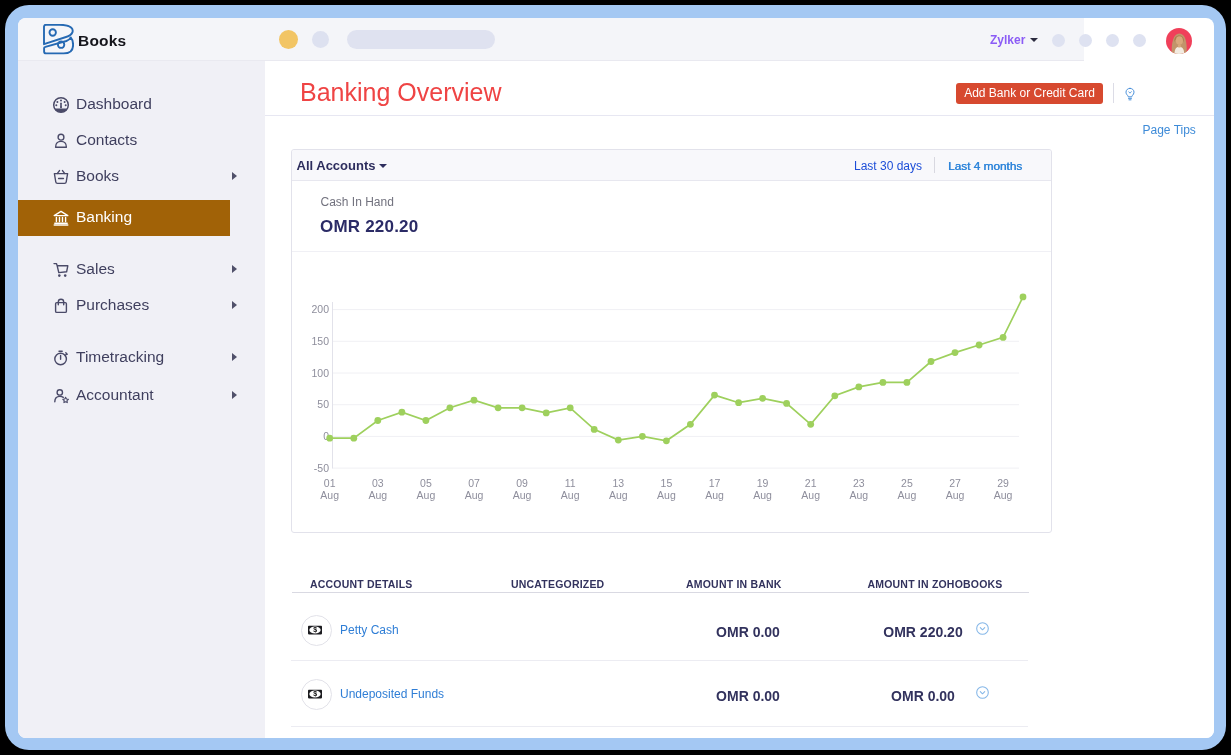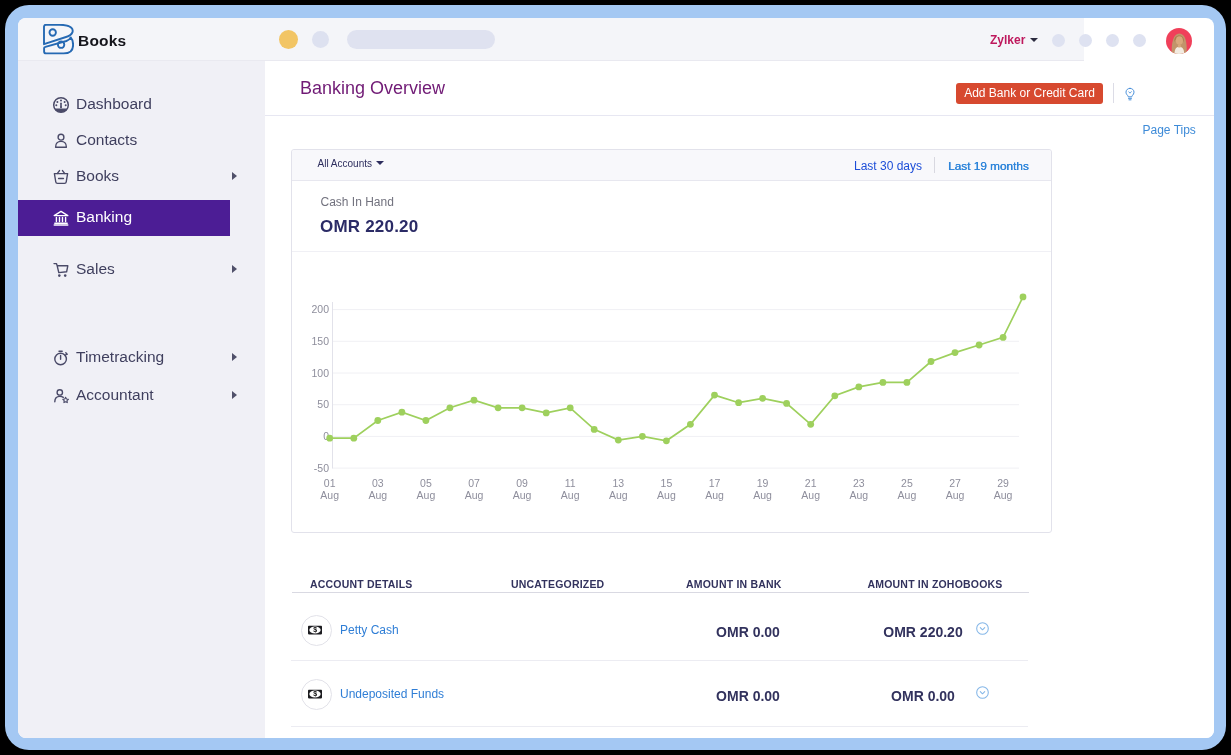--- a/index.html
+++ b/index.html
@@ -3,40 +3,40 @@
 <style>
 * { margin:0; padding:0; box-sizing:border-box; }
 html,body { width:1231px; height:755px; background:#000; font-family:"Liberation Sans",sans-serif; overflow:hidden; }
 #frame { position:absolute; left:5px; top:5px; width:1221px; height:745px; background:#a4c8f3; border-radius:24px; }
 #app { position:absolute; left:13px; top:13px; width:1196px; height:720px; background:#fff; border-radius:8px; overflow:hidden; }
 #topbar { position:absolute; left:0; top:0; width:1066px; height:43px; background:#f4f5f9; border-bottom:1px solid #e9e9f0; }
 #logo { position:absolute; left:25px; top:6px; }
 #brand { position:absolute; left:60px; top:14px; font-size:15.5px; font-weight:700; color:#15151c; letter-spacing:0.2px; }
 .dot { position:absolute; border-radius:50%; }
 #search { position:absolute; left:329px; top:12px; width:148px; height:19px; border-radius:9.5px; background:#dfe2f0; }
-#zylker { position:absolute; left:972px; top:15px; font-size:12px; font-weight:700; color:#be185d; }
+#zylker { position:absolute; left:972px; top:15px; font-size:12px; font-weight:700; color:#8b5cf6; }
 #zylker:after { content:""; display:inline-block; margin-left:5px; vertical-align:2.5px; border-left:4px solid transparent; border-right:4px solid transparent; border-top:4.5px solid #2b2b3f; }
 #avatar { position:absolute; left:1148px; top:10px; }
 #sidebar { position:absolute; left:0; top:43px; width:247px; height:677px; background:#f0f0f6; }
 .mi { position:absolute; left:0; width:212px; height:36px; }
 .mi svg { position:absolute; left:33px; top:8px; }
 .mi .lbl { position:absolute; left:58px; top:8px; font-size:15.5px; color:#3f3f5e; }
 .mi .arr { position:absolute; left:214px; top:13px; width:0; height:0; border-top:4.5px solid transparent; border-bottom:4.5px solid transparent; border-left:5.5px solid #50506a; }
-.mi.sel { background:#4c1d95; }
+.mi.sel { background:#a16207; }
 .mi.sel .lbl { color:#fff; }
 #main { position:absolute; left:247px; top:43px; width:949px; height:677px; background:#fff; }
-#ptitle { position:absolute; left:35px; top:17px; font-size:18px; color:#701a75; }
+#ptitle { position:absolute; left:35px; top:17px; font-size:25px; color:#ef4444; }
 #addbtn { position:absolute; left:691px; top:22px; width:147px; height:21px; background:#d7492f; border-radius:3px; color:#fff; font-size:12px; text-align:center; line-height:21px; }
 #vsep { position:absolute; left:848px; top:22px; width:1px; height:20px; background:#dcdce6; }
 #bulbi { position:absolute; left:860px; top:26px; }
 #ptips { position:absolute; left:877.5px; top:26px; font-size:12px; color:#3e8bd8;margin-top:36px; }
 #hline { position:absolute; left:0; top:54px; width:949px; height:1px; background:#e7e7f2; }
 #card { position:absolute; left:25.5px; top:87.5px; width:761px; height:384px; border:1px solid #e2e2eb; border-radius:3px; background:#fff; }
 #cardhead { position:absolute; left:0; top:0; width:759px; height:31px; background:#f8f8fb; border-bottom:1px solid #e7e7ef; border-radius:3px 3px 0 0; }
-#allacc { position:absolute; left:26px; top:8.5px; font-size:10px; font-weight:400; color:#2e2e5e; }
+#allacc { position:absolute; left:5px; top:8.5px; font-size:13px; font-weight:700; color:#2e2e5e; }
 #allacc:after { content:""; display:inline-block; margin-left:4px; vertical-align:2px; border-left:4px solid transparent; border-right:4px solid transparent; border-top:4.5px solid #2e2e5e; }
 #l30 { position:absolute; left:562.5px; top:9.5px; font-size:12px; color:#1d4ed8; }
 #csep { position:absolute; left:642px; top:7px; width:1px; height:16px; background:#d8d8e0; }
 #l12 { position:absolute; left:656.5px; top:9.5px; font-size:11.8px; color:#2e85da; text-shadow:0.4px 0 0 #2e85da; }
 #cih { position:absolute; left:29px; top:45px; font-size:12px; color:#72727e; }
 #omrbig { position:absolute; left:28.5px; top:67px; font-size:17px; font-weight:700; color:#2b2b66; letter-spacing:0.2px; }
 #cdiv { position:absolute; left:0; top:101.5px; width:759px; height:1px; background:#f0f0f5; }
 #chart { position:absolute; left:0px; top:102.5px; }
 #thead { position:absolute; top:516.5px; width:949px; font-size:10.5px; font-weight:700; color:#32325d; letter-spacing:0.2px; }
 #tline { position:absolute; left:26.5px; top:530.8px; width:737px; height:1px; background:#d9d9e2; }
@@ -133,20 +133,30 @@
           <svg width="20" height="20" viewBox="0 0 20 20">
             <g stroke="#4a4a68" fill="none" stroke-width="1.4" stroke-linecap="round" stroke-linejoin="round">
               <path d="M3 3.6 L5.4 3.6 L6.2 5.8 M6.2 5.8 L16.8 5.8 L15.6 11.8 L7.8 12.6 L6.2 5.8 Z"></path>
             </g>
             <circle cx="8.3" cy="15.6" r="1.3" fill="#4a4a68"></circle>
             <circle cx="14.2" cy="15.6" r="1.3" fill="#4a4a68"></circle>
           </svg>
           <span class="lbl">Sales</span>
           <span class="arr"></span>
         </div>
+<div class="mi" style="top:227px">
+          <svg width="20" height="20" viewBox="0 0 20 20">
+            <g stroke="#4a4a68" fill="none" stroke-width="1.4" stroke-linecap="round" stroke-linejoin="round">
+              <rect x="4.6" y="6.6" width="10.8" height="9.8" rx="1.2"></rect>
+              <path d="M7.3 8.8 L7.3 5.9 C7.3 4.3 8.4 3.2 10 3.2 C11.6 3.2 12.7 4.3 12.7 5.9 L12.7 8.8"></path>
+            </g>
+          </svg>
+          <span class="lbl">Purchases</span>
+          <span class="arr"></span>
+        </div>
 <div class="mi" style="top:279px">
           <svg width="20" height="20" viewBox="0 0 20 20">
             <g stroke="#4a4a68" fill="none" stroke-width="1.4" stroke-linecap="round" stroke-linejoin="round">
               <circle cx="9.6" cy="11" r="5.8"></circle>
               <path d="M8 3.2 L11.2 3.2 M9.6 7.4 L9.6 11.2 M14.8 4.8 L16.2 6.2 M15.2 6.6 L14.2 7.6"></path>
             </g>
           </svg>
           <span class="lbl">Timetracking</span>
           <span class="arr"></span>
         </div>
@@ -171,21 +181,21 @@
             <path d="M4.2 13.2 L7.8 13.2 M4.8 15 L7.2 15"></path>
             <path d="M4.6 5.4 L6 7 L7.6 5.2" stroke-width="1"></path>
           </svg></div>
     <div id="ptips">Page Tips</div>
     <div id="hline"></div>
     <div id="card">
       <div id="cardhead">
             <span id="allacc">All Accounts</span>
             <span id="l30">Last 30 days</span>
             <span id="csep"></span>
-            <span id="l12">Last 19 months</span>
+            <span id="l12">Last 4 months</span>
           </div>
       <div id="cih">Cash In Hand</div>
       <div id="omrbig">OMR 220.20</div>
       <div id="cdiv"></div>
       <svg id="chart" width="760" height="280" viewBox="0 0 760 280">
 <g stroke="#f0f0f4" stroke-width="1">
               <line x1="40.5" y1="57.6" x2="727" y2="57.6"></line>
               <line x1="40.5" y1="89.3" x2="727" y2="89.3"></line>
               <line x1="40.5" y1="121.0" x2="727" y2="121.0"></line>
               <line x1="40.5" y1="152.7" x2="727" y2="152.7"></line>

